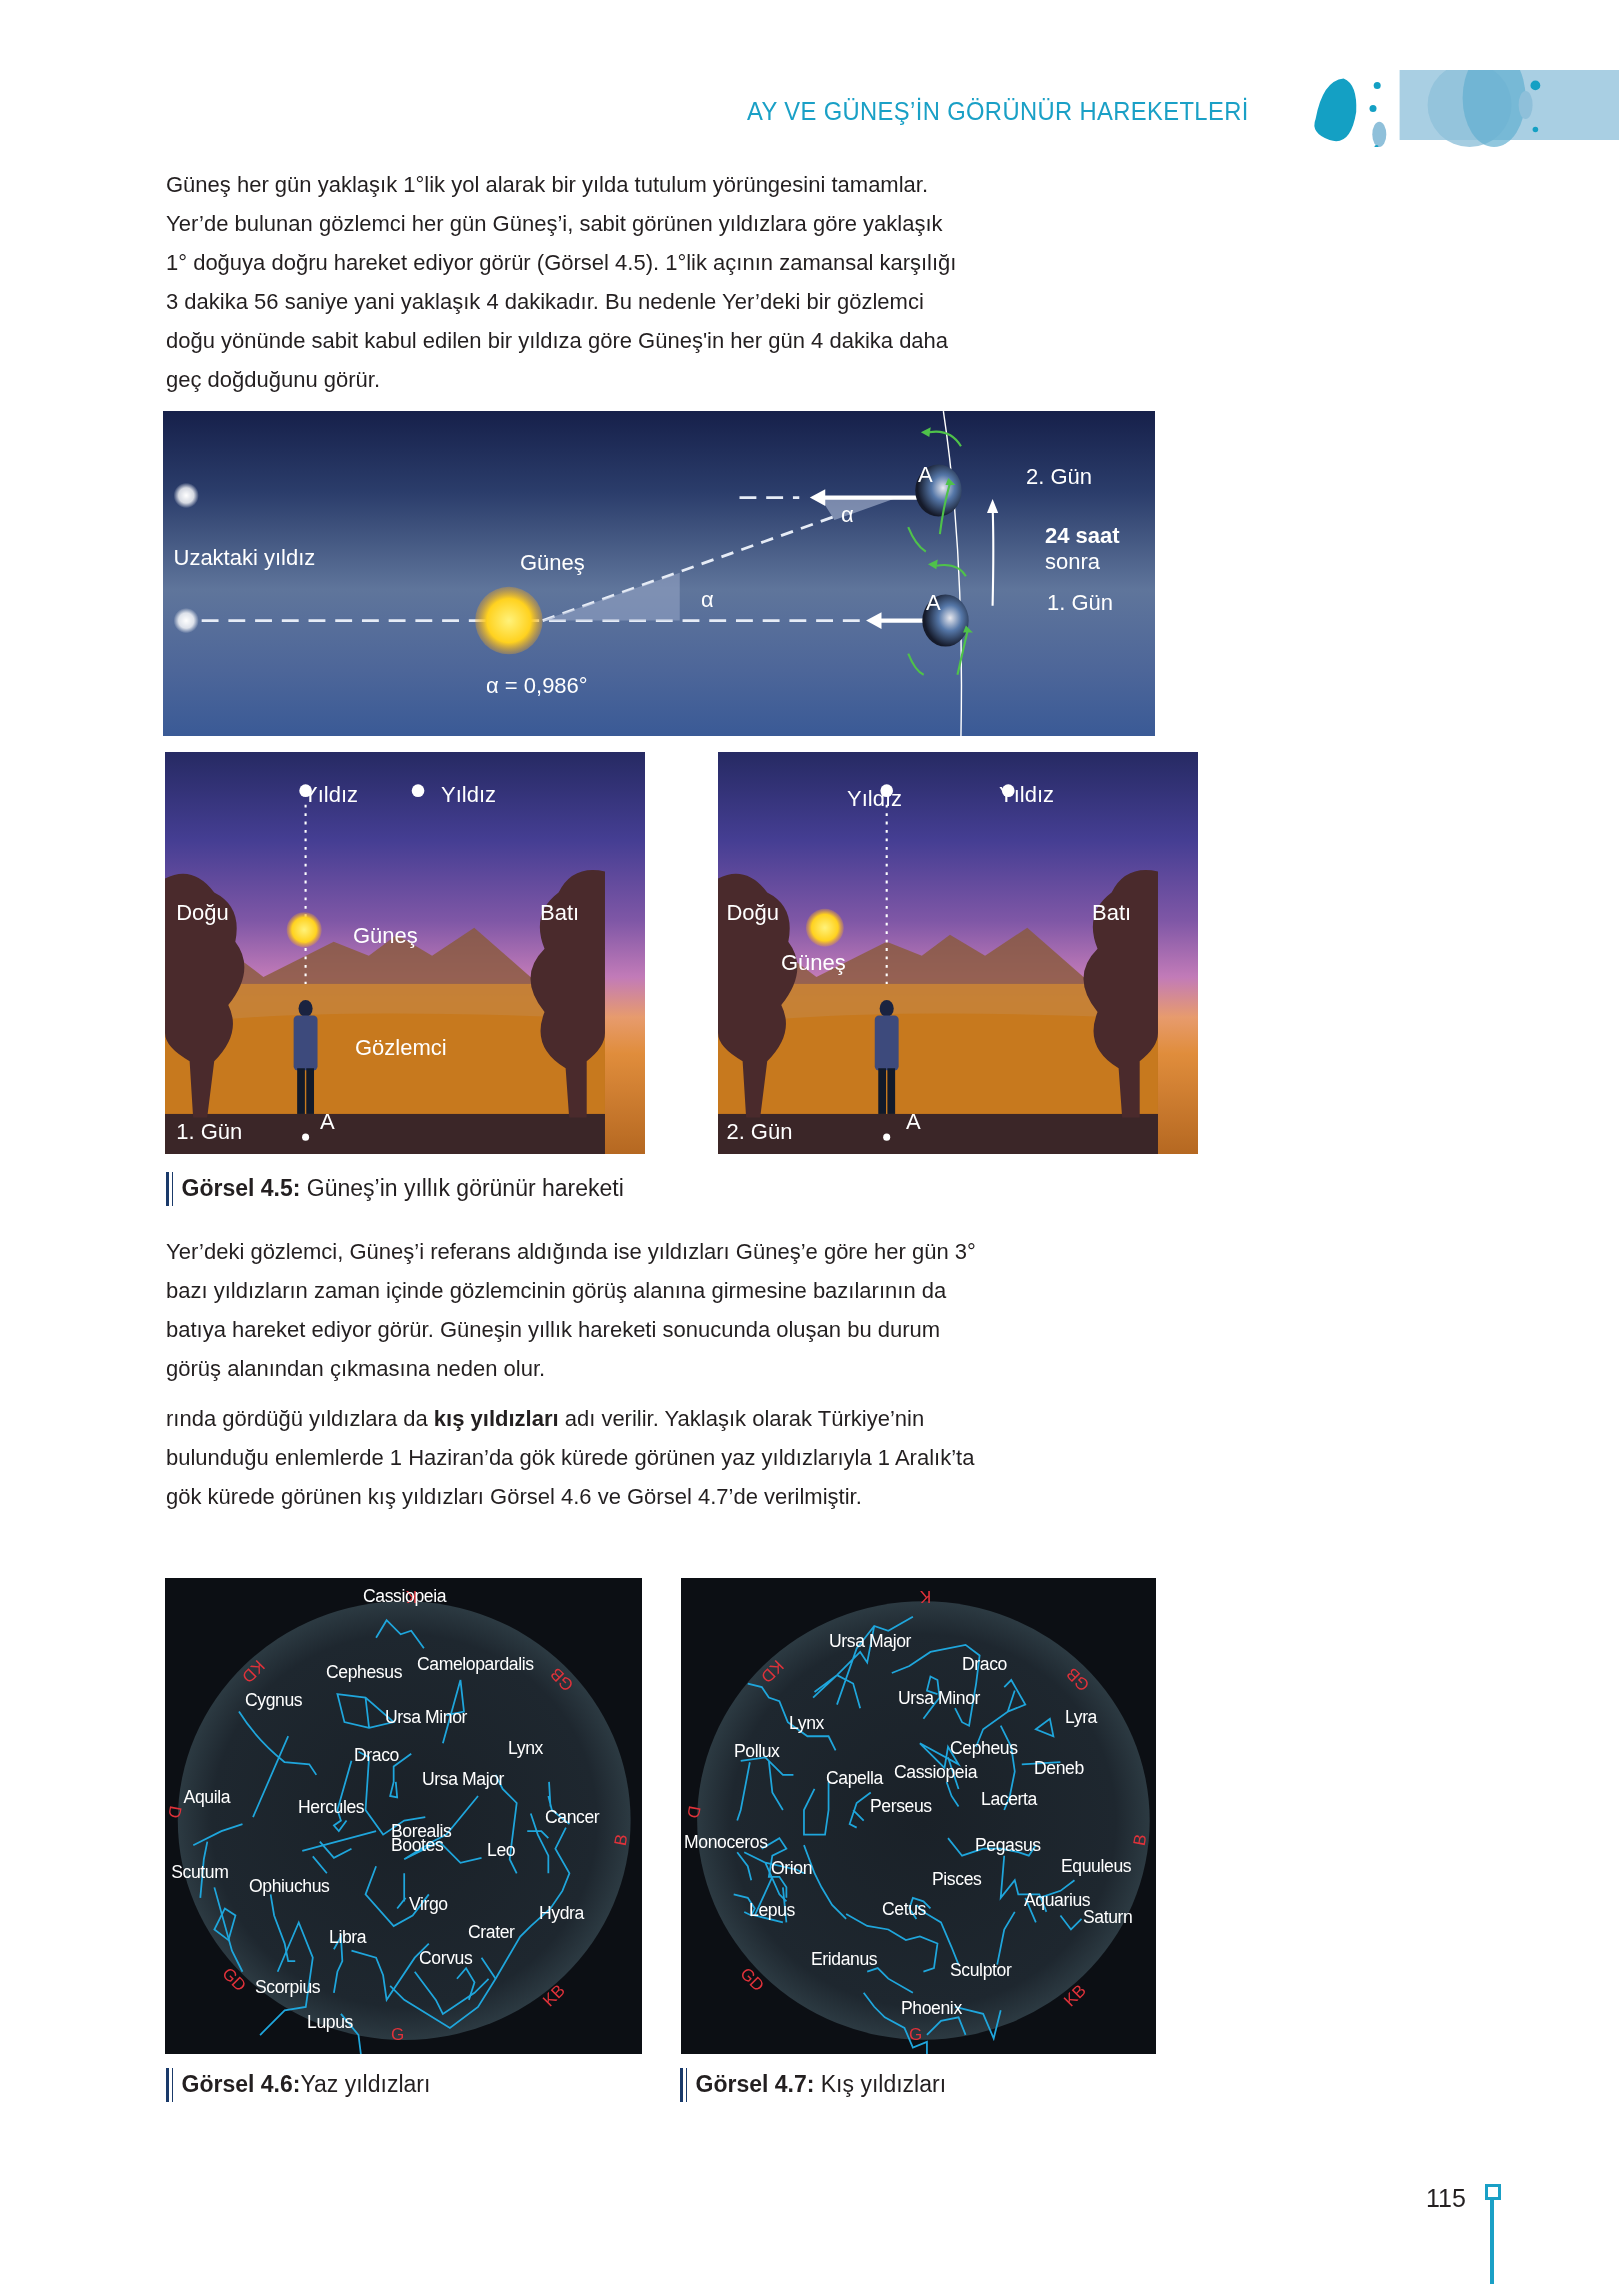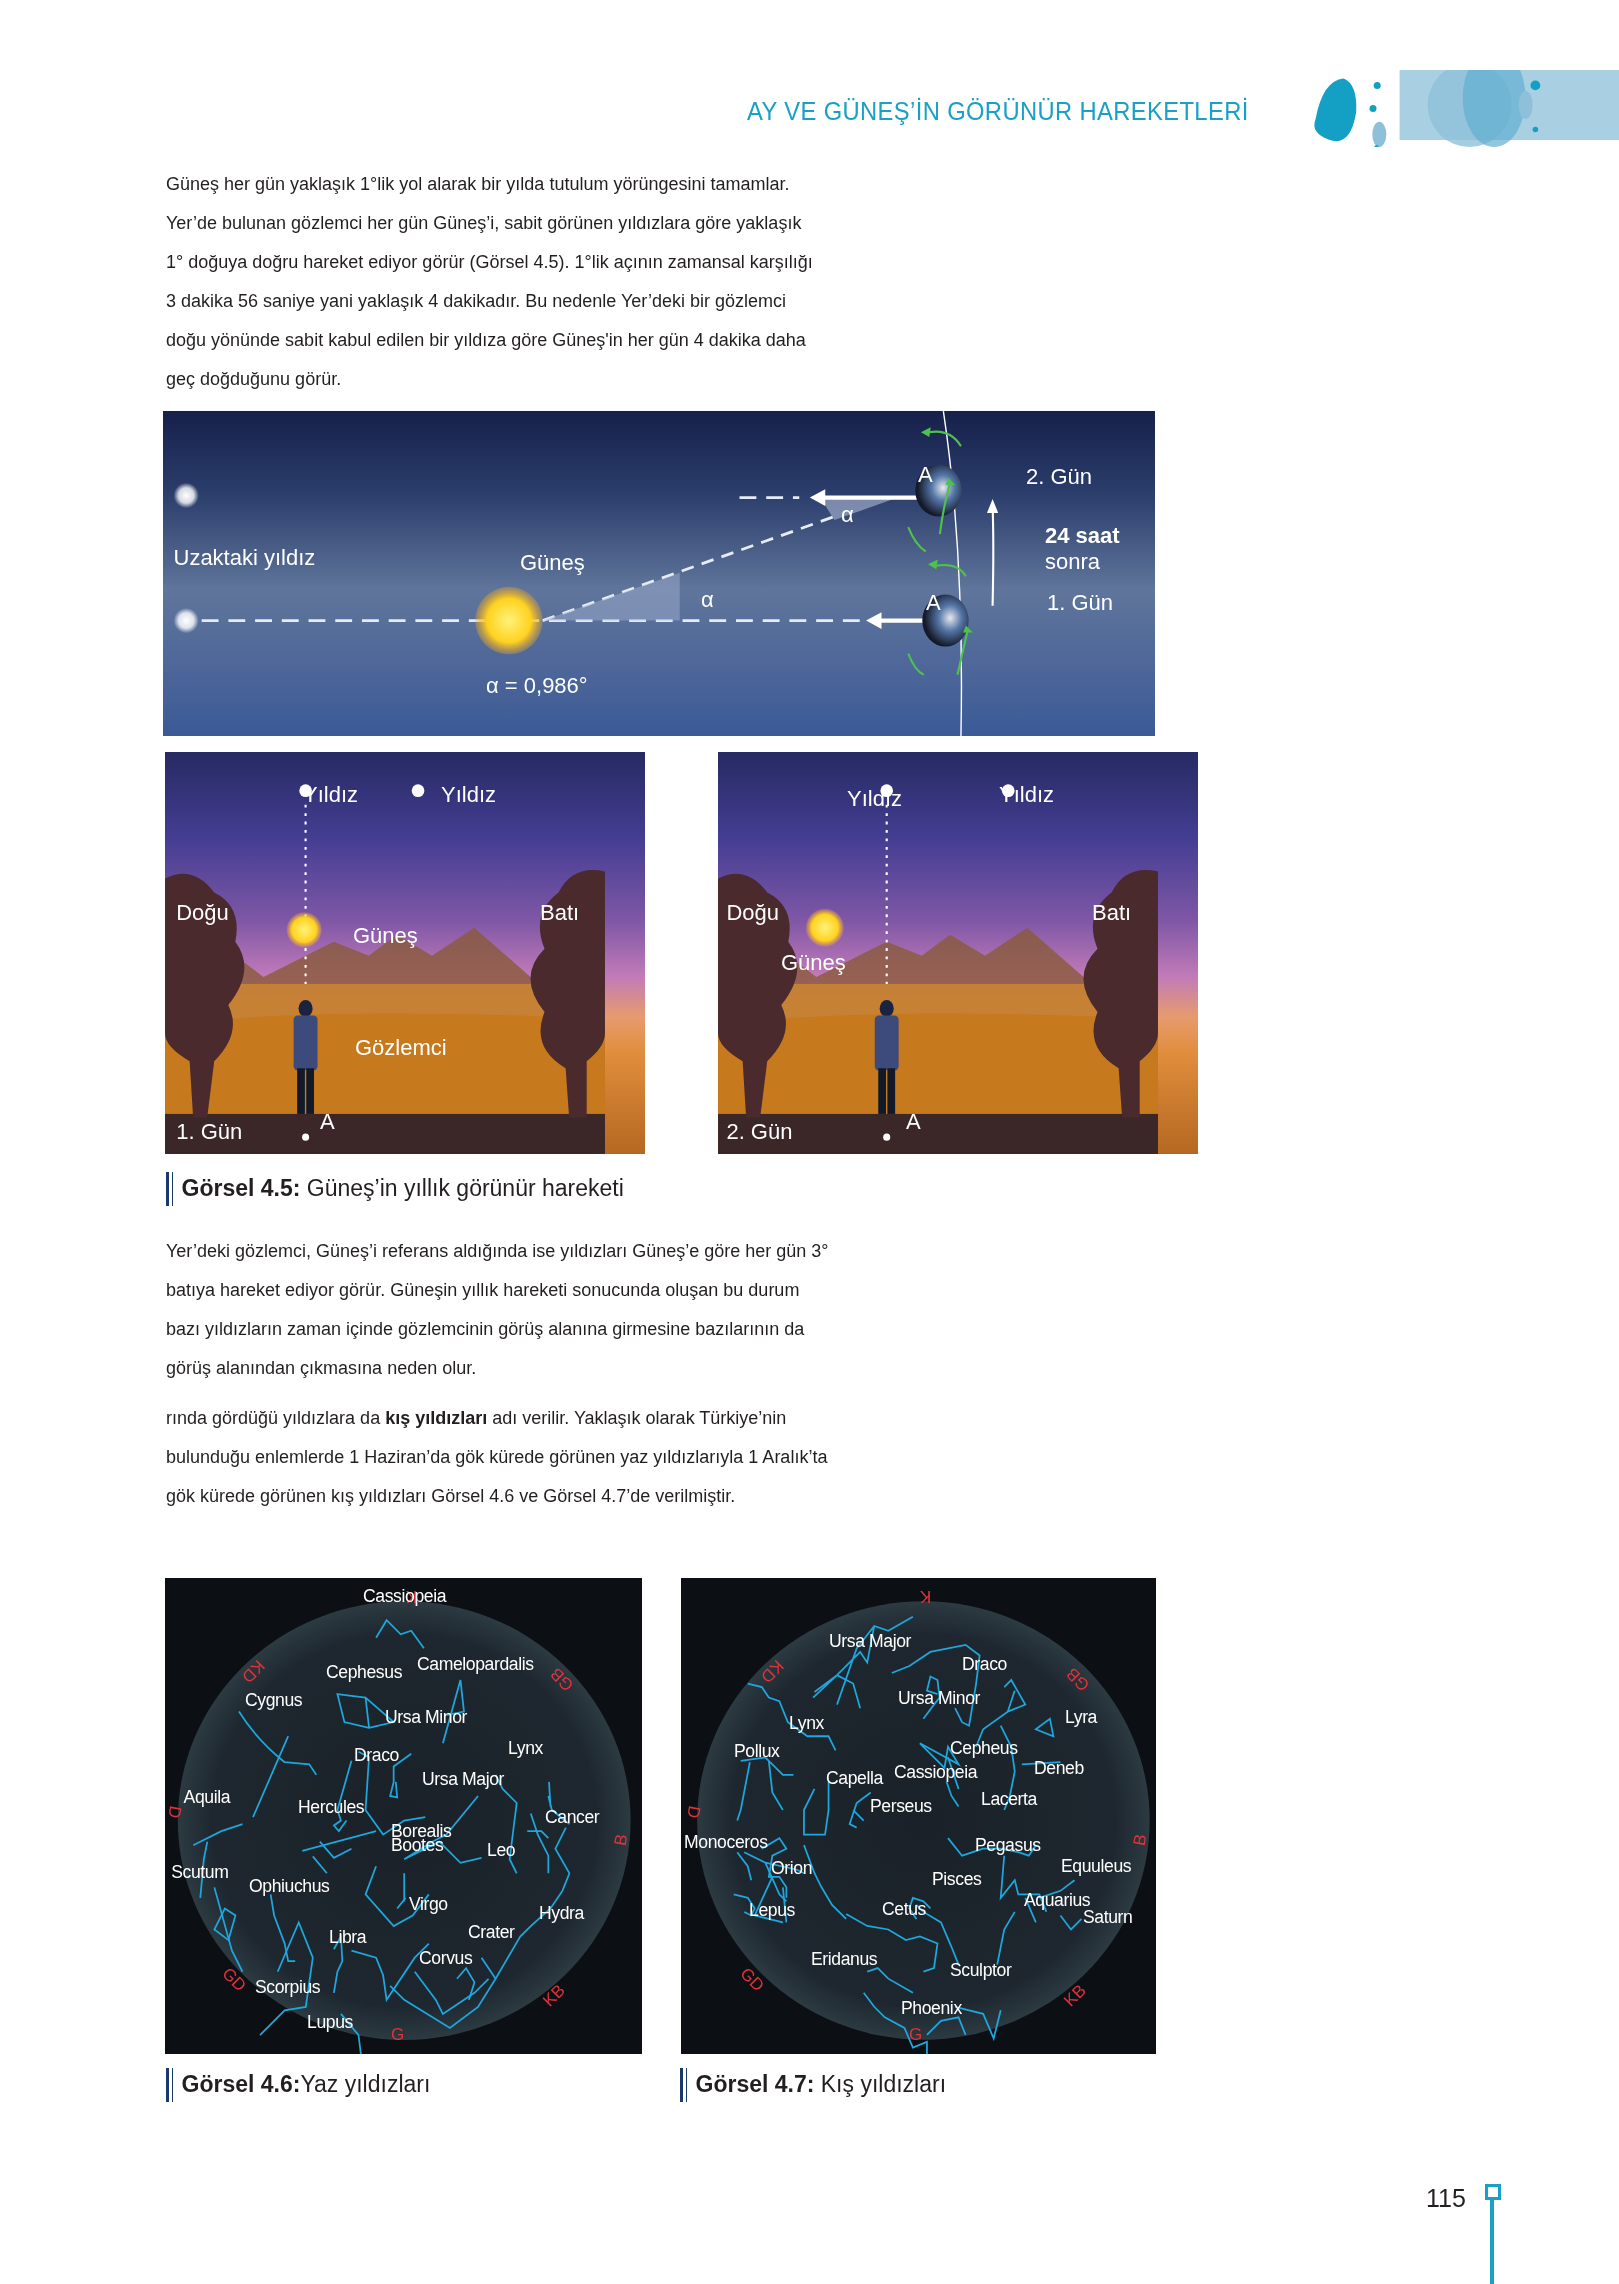--- a/index.html
+++ b/index.html
@@ -2,21 +2,21 @@
 <html style="font-size:11.2px"><head>
 <meta charset="utf-8">
 <style>
   * { box-sizing: border-box; margin: 0; padding: 0; }
   html, body { width: 1620px; height: 2284px; background: #ffffff; overflow: hidden; }
   body { position: relative; font-family: "Liberation Sans", "DejaVu Sans", sans-serif; color: #231f20; }
 
   .header-title { position: absolute; left: 747px; top: 97px; font-size: 25px; color: #1aa0c6; letter-spacing: 0.4px; white-space: nowrap; transform: scaleX(0.95); transform-origin: left; }
   .header-deco { position: absolute; left: 1301px; top: 70px; width: 319px; height: 77px; }
 
-  .para { position: absolute; left: 166px; width: 991px; font-size: 18px; line-height: 39px; color: #231f20; transform-origin: left top; }
+  .para { position: absolute; left: 166px; width: 991px; font-size: 22px; line-height: 39px; color: #231f20; transform-origin: left top; }
   .para p { text-align: justify; text-align-last: left; white-space: nowrap; }
   .para b { font-weight: bold; }
 
   .fig-top { position: absolute; left: 163px; top: 411px; width: 992px; height: 325px;
     background: linear-gradient(180deg, #16204a 0%, #2b3d6b 25%, #5f759b 55%, #4d6699 80%, #3a5a96 100%); overflow: hidden; }
   .fig-top .lbl { position: absolute; color: #ffffff; font-size: 22px; white-space: nowrap; }
 
   .panel { position: absolute; top: 752px; width: 480px; height: 402px; overflow: hidden;
     background: linear-gradient(180deg, #262a63 0%, #453e93 22%, #7f57a6 42%, #c27bb8 56%, #e79b6d 66%, #e08d3c 75%, #b56821 100%); }
   .panel .lbl { position: absolute; color: #ffffff; font-size: 22px; white-space: nowrap; }
@@ -191,22 +191,22 @@
   <div class="lbl" style="left:188px;top:357px;">A</div>
   <div class="lbl" style="left:8.4px;top:367px;">2. Gün</div>
 </div>
 
 <div class="caption" style="left:166px;top:1175px;">
   <b>Görsel 4.5:</b><span> Güneş’in yıllık görünür hareketi</span>
 </div>
 
 <div class="para" style="top:1232px;">
   <p>Yer’deki gözlemci, Güneş’i referans aldığında ise yıldızları Güneş’e göre her gün 3°</p>
+  <p>bazı yıldızların zaman içinde gözlemcinin görüş alanına girmesine bazılarının da</p>
   <p>batıya hareket ediyor görür. Güneşin yıllık hareketi sonucunda oluşan bu durum</p>
-  <p>bazı yıldızların zaman içinde gözlemcinin görüş alanına girmesine bazılarının da</p>
   <p>görüş alanından çıkmasına neden olur.</p>
 </div>
 
 <div class="para" style="top:1399px;">
   <p><span>rında gördüğü yıldızlara da </span><b>kış yıldızları</b><span> adı verilir. Yaklaşık olarak Türkiye’nin</span></p>
   <p>bulunduğu enlemlerde 1 Haziran’da gök kürede görünen yaz yıldızlarıyla 1 Aralık’ta</p>
   <p>gök kürede görünen kış yıldızları Görsel 4.6 ve Görsel 4.7’de verilmiştir.</p>
 </div>
 
 <div class="starmap" id="map46" style="left:165px;width:477px;">

